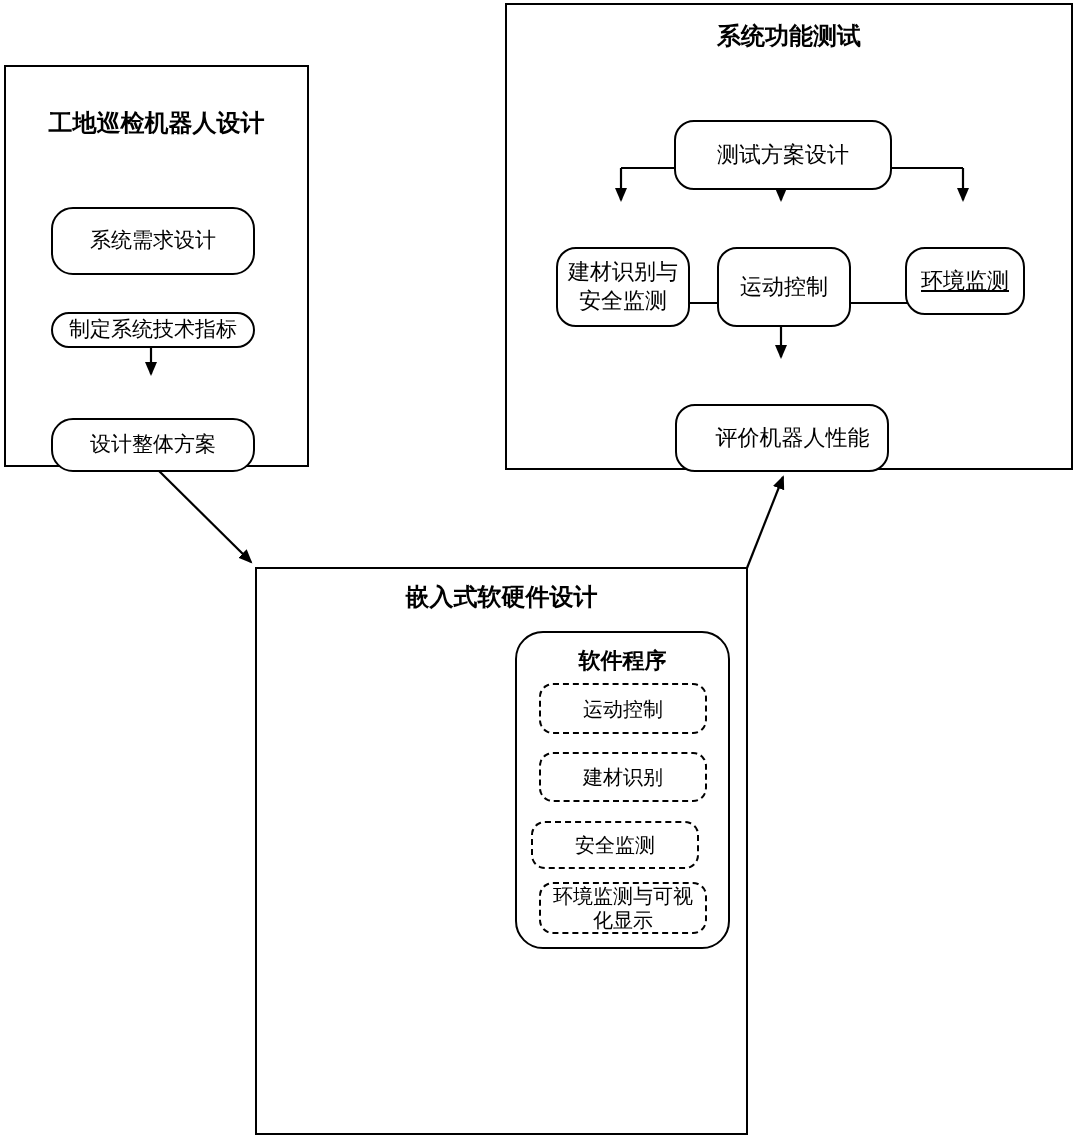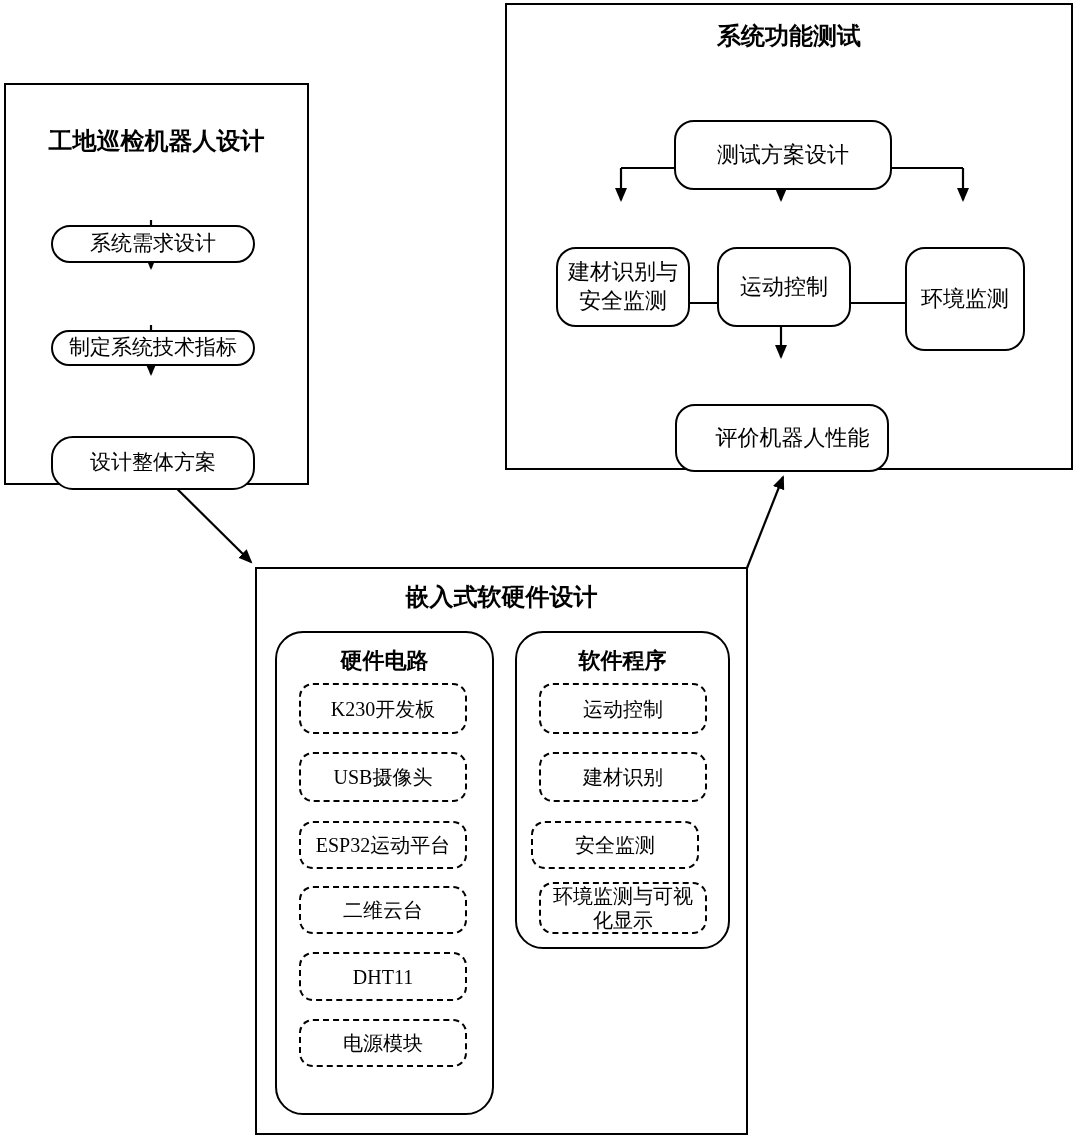--- a/index.html
+++ b/index.html
@@ -101,48 +101,39 @@
 
     <path d="M621,284 V303"></path>
     <path d="M963,285 V303"></path>
     <path d="M621,303 H963"></path>
     <path d="M781,284 V357" marker-end="url(#ah)"></path>
 
     <path d="M155,467 L251,562" marker-end="url(#ah)"></path>
     <path d="M747,568 L783,477" marker-end="url(#ah)"></path>
   </svg>
 
-  <div class="panel" style="left:4px; top:83px; width:305px; height:402px;padding-left:12px;">
+  <div class="panel" style="left:4px; top:65px; width:305px; height:402px;padding-left:12px;">
     <div class="panel-title" style="top:42px;">工地巡检机器人设计</div>
-    <div class="node" style="left:45px; top:100px; width:204px; height:38px;">系统需求设计</div>
+    <div class="node" style="left:45px; top:100px; width:204px; height:68px;">系统需求设计</div>
     <div class="node" style="left:45px; top:205px; width:204px; height:36px;">制定系统技术指标</div>
     <div class="node" style="left:45px; top:311px; width:204px; height:54px;">设计整体方案</div>
   </div>
 
   <div class="panel" style="left:505px; top:3px; width:568px; height:467px;">
     <div class="panel-title" style="top:17px;">系统功能测试</div>
     <div class="node test-node" style="left:167px; top:75px; width:218px; height:70px;">测试方案设计</div>
     <div class="node test-node" style="left:49px; top:202px; width:134px; height:80px;">建材识别与安全监测</div>
     <div class="node test-node" style="left:210px; top:202px; width:134px; height:80px;">运动控制</div>
-    <div class="node test-node" style="left:398px; top:202px; width:120px; height:104px;">环境监测</div>
+    <div class="node test-node" style="left:398px; top:202px; width:120px; height:68px;text-decoration:underline;">环境监测</div>
     <div class="node test-node" style="left:168px; top:359px; width:214px; height:68px;padding-left:25px;">评价机器人性能</div>
   </div>
 
   <div class="panel" style="left:255px; top:567px; width:493px; height:568px;">
     <div class="panel-title" style="top:14px;">嵌入式软硬件设计</div>
 
-    <div class="subbox" style="left:18px; top:62px; width:219px; height:484px;">
-      <div class="subbox-title">硬件电路</div>
-      <div class="ditem" style="left:22px; top:50px; width:168px; height:51px;">K230开发板</div>
-      <div class="ditem" style="left:22px; top:119px; width:168px; height:50px;">USB摄像头</div>
-      <div class="ditem" style="left:22px; top:188px; width:168px; height:48px;">ESP32运动平台</div>
-      <div class="ditem" style="left:22px; top:253px; width:168px; height:48px;">二维云台</div>
-      <div class="ditem" style="left:22px; top:319px; width:168px; height:49px;">DHT11</div>
-      <div class="ditem" style="left:22px; top:386px; width:168px; height:48px;">电源模块</div>
-    </div>
 
     <div class="subbox" style="left:258px; top:62px; width:215px; height:318px;padding-left:27px;">
       <div class="subbox-title">软件程序</div>
       <div class="ditem" style="left:22px; top:50px; width:168px; height:51px;">运动控制</div>
       <div class="ditem" style="left:22px; top:119px; width:168px; height:50px;">建材识别</div>
       <div class="ditem" style="left:14px; top:188px; width:168px; height:48px;">安全监测</div>
       <div class="ditem" style="left:22px; top:249px; width:168px; height:52px;">环境监测与可视化显示</div>
     </div>
   </div>
 

